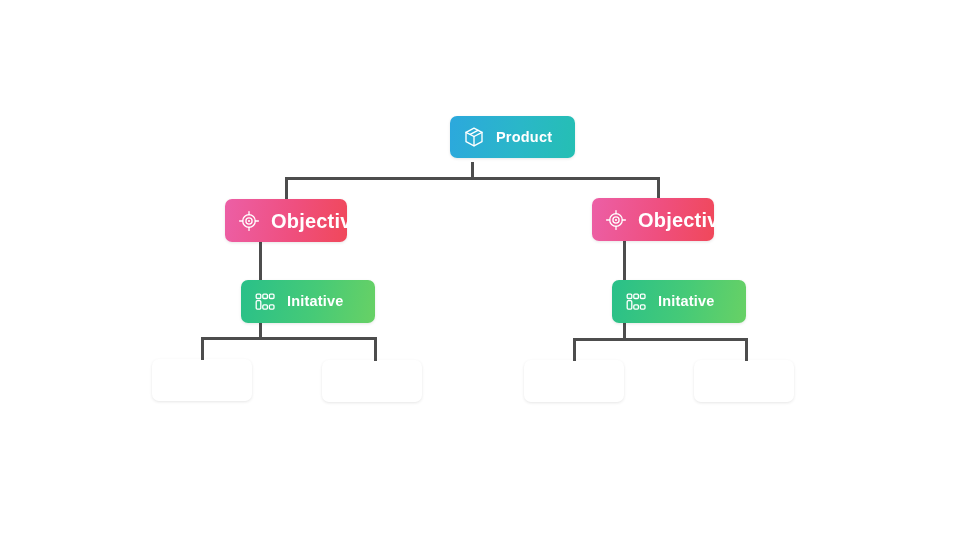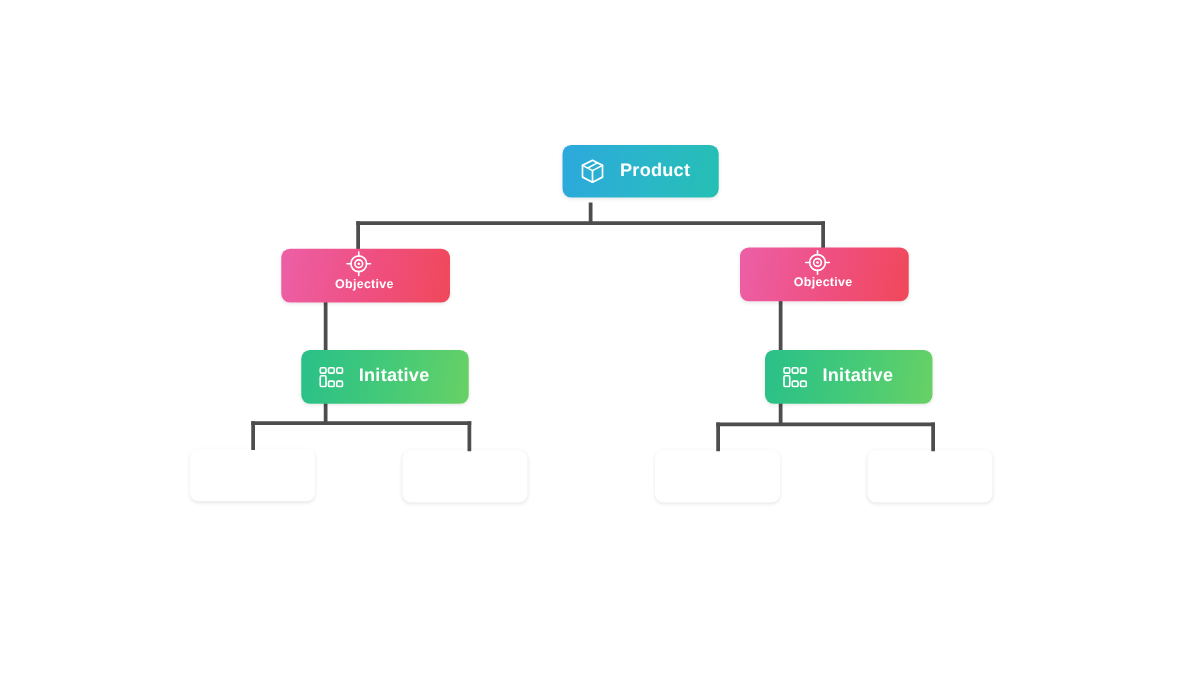--- a/index.html
+++ b/index.html
@@ -58,21 +58,21 @@
     background: linear-gradient(100deg, #ec5fa6 0%, #ef4f7f 55%, #f0485a 100%);
   }
   .n-initiative {
     background: linear-gradient(100deg, #29c089 0%, #46ca77 55%, #68d165 100%);
     margin-left: 20px;
   }
   .n-idea {
     background: linear-gradient(100deg, #f5d council 0%, #f3cf4b 0%, #f2b84f 60%, #f0a052 100%);
   }
   .size-product { width: 125px; height: 42px; font-size: 14.5px; }
-  .size-objective { width: 135px; height: 43px; font-size: 10px; flex-direction: column; }
+  .size-objective { width: 122px; height: 43px; font-size: 20px; }
   .size-initiative { width: 134px; height: 43px; font-size: 14.5px; }
   .size-idea { width: 100px; height: 42px; font-size: 14.5px; }
 
   .icon-svg { display: block; }
 </style>
 </head>
 <body>
 
 <div id="canvas">
 

